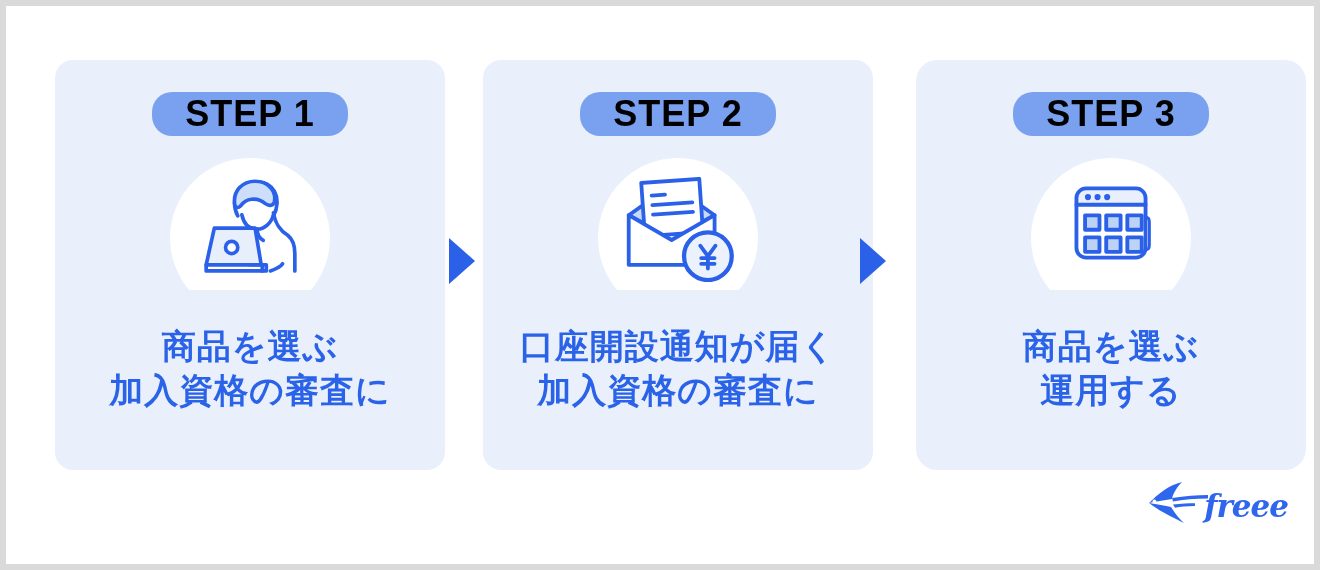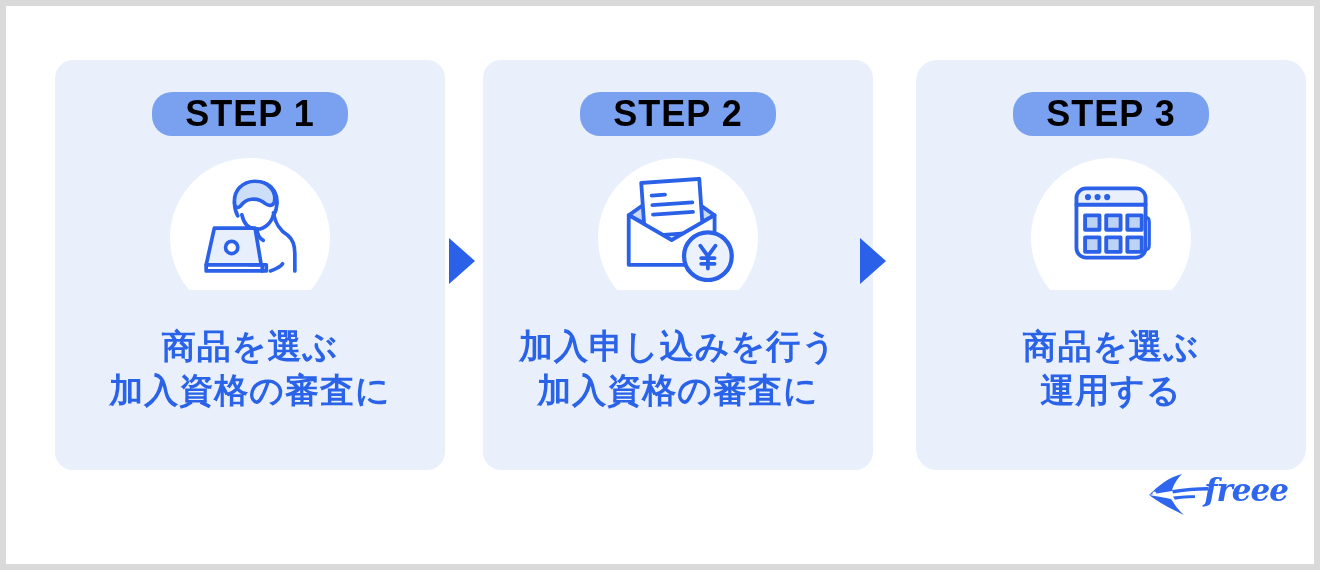--- a/index.html
+++ b/index.html
@@ -63,22 +63,22 @@
     top:232px; 
     width:0;height:0;
     border-top:23px solid transparent;
     border-bottom:23px solid transparent;
     border-left:26px solid #2b61e8;
   }
   .arrow1{left:443px;}
   .arrow2{left:854px;}
   .logo{
     position:absolute;
-    right:26px;bottom:48px;
-    display:flex;align-items:flex-start;
+    right:26px;bottom:40px;
+    display:flex;align-items:flex-end;
     color:#2e66ee;
     margin-top:47px;
   }
   .logo-word{
     font-family:"DejaVu Serif", serif;
     font-style:italic;font-weight:700;
     font-size:31px;letter-spacing:-1px;
     margin-left:-8px;
     color:#2e66ee;
   }
@@ -131,21 +131,21 @@
               <path d="M31 38 L73 38"></path>
             </g>
             <path fill="#ffffff" d="M6 40 L6 92 L96 92 L96 40 L51 66 Z"></path>
             <circle cx="89" cy="83" r="25" fill="#ecf2fd" stroke-width="4.5"></circle>
             <path d="M81 72 L89 83 M97 72 L89 83 M89 83 L89 96 M82 85 L96 85 M82 91 L96 91"></path>
           </g>
         </svg>
       </div>
     </div>
     <div class="card-text">
-      <div>加入申し込みを行う</div>
+      <div>口座開設通知が届く</div>
       <div>加入資格の審査に</div>
     </div>
   </div>
 
   <div class="arrow arrow2"></div>
 
   <div class="card card3">
     <div class="badge">STEP 3</div>
     <div class="circle-clip">
       <div class="circle">

